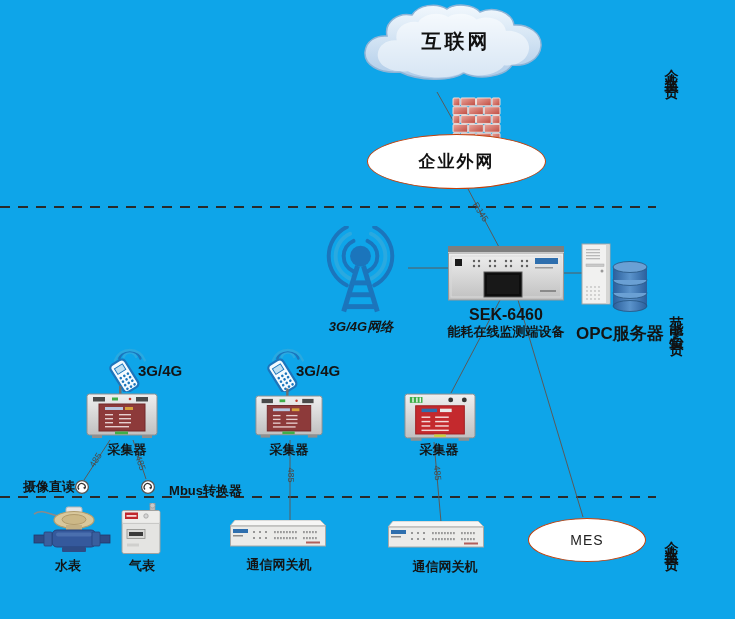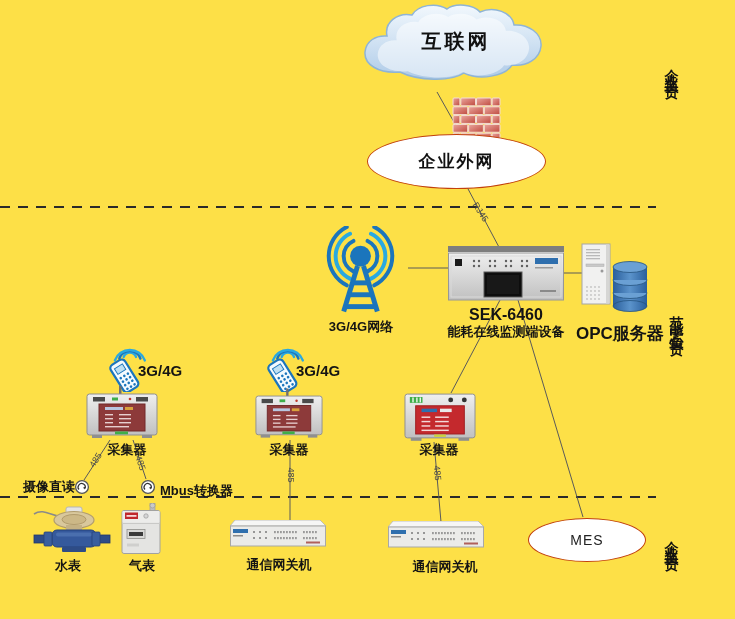--- a/index.html
+++ b/index.html
@@ -1,17 +1,17 @@
 <!DOCTYPE html>
 <html><head>
 <meta charset="utf-8">
 <style>
   * { margin:0; padding:0; box-sizing:border-box; }
   body { background:#fff; font-family:"Liberation Sans", sans-serif; }
-  .canvas { position:relative; width:735px; height:619px; background:#fde047; overflow:hidden; }
+  .canvas { position:relative; width:735px; height:619px; background:#0ea5e9; overflow:hidden; }
   .node { position:absolute; }
   .wires { position:absolute; left:0; top:0; z-index:0; }
   .node, .lbl, .vlabel, .rot, .oval { z-index:1; }
   .lbl { position:absolute; font-weight:bold; font-size:13px; color:#141414; white-space:nowrap; text-align:center; }
   .rot { position:absolute; font-size:9px; color:#4a4a4a; white-space:nowrap; font-weight:normal; }
   .vlabel { position:absolute; writing-mode:vertical-rl; text-orientation:upright; font-weight:bold; font-size:14px; letter-spacing:5px; color:#111; }
   .oval { position:absolute; background:#fff; border:1px solid #c2410c; border-radius:50%;
           display:flex; align-items:center; justify-content:center; }
   .oval.big span { font-size:17px; font-weight:bold; letter-spacing:2px; color:#111; }
   .oval.mes span { font-size:14px; letter-spacing:1px; color:#222; }
@@ -117,21 +117,21 @@
       <circle cx="47" cy="30" r="10.5" fill="#1b75bc"></circle>
       <g stroke="#1b75bc" stroke-width="5" fill="none">
         <path d="M44,40 L30,86"></path>
         <path d="M50,40 L64,86"></path>
         <path d="M38,57 H56"></path>
         <path d="M35,69 H59"></path>
         <path d="M31.5,81 H62.5"></path>
       </g>
     </svg>
   </div>
-  <div class="lbl" style="left:314px; top:318px; width:94px;">3G/4G网络</div>
+  <div class="lbl" style="left:314px; top:318px; width:94px;font-style:italic;">3G/4G网络</div>
 
   <div class="node" style="left:448px; top:246px;">
     <svg width="116" height="56" viewBox="0 0 116 56">
       <rect x="0" y="0" width="116" height="6" fill="#7e7e7e"></rect>
       <rect x="0" y="6" width="116" height="1.5" fill="#f5f5f5"></rect>
       <rect x="0.5" y="7" width="115" height="47" fill="url(#metalG)" stroke="#979797"></rect>
       <rect x="3" y="10" width="110" height="41" fill="none" stroke="#dadada"></rect>
       <rect x="7" y="13" width="7" height="7" fill="#1a1a1a"></rect>
       <g fill="#5e5e5e">
         <circle cx="26" cy="15" r="1.2"></circle>
@@ -359,21 +359,21 @@
       <path d="M11.8,7.6 L10.4,10.4 L9.2,8.4 Z" fill="#333"></path>
     </svg>
   </div>
   <div class="node" style="left:140px; top:479px;">
     <svg width="16" height="16" viewBox="0 0 16 16">
       <circle cx="8" cy="8" r="6.4" fill="#fff" stroke="#555" stroke-width="1.3"></circle>
       <path d="M5,10.5 A3.6,3.6 0 1 1 11,9.5" fill="none" stroke="#333" stroke-width="1.2"></path>
       <path d="M11.8,7.6 L10.4,10.4 L9.2,8.4 Z" fill="#333"></path>
     </svg>
   </div>
-  <div class="lbl" style="left:160px; top:482px; width:82px; text-align:left;">Mbus转换器</div>
+  <div class="lbl" style="left:160px; top:482px; width:82px; text-align:right;">Mbus转换器</div>
 
   <div class="node" style="left:32px; top:504px;">
     <svg width="80" height="54" viewBox="0 0 80 54">
       <path d="M2,10 C14,2 24,18 38,10" fill="none" stroke="#8a8a8a" stroke-width="1.6"></path>
       <rect x="34" y="3" width="16" height="7" rx="2" fill="#e4e4e4" stroke="#b5b5b5"></rect>
       <ellipse cx="42" cy="16" rx="20" ry="8.5" fill="#d9c89c" stroke="#b19d6e" stroke-width="1.2"></ellipse>
       <ellipse cx="42" cy="15.5" rx="12" ry="5" fill="#ccb887" stroke="#a89263" stroke-width="0.8"></ellipse>
       <rect x="34" y="21" width="16" height="6" fill="#c4b184"></rect>
       <rect x="20" y="26" width="44" height="17" rx="5" fill="#35599c" stroke="#27437a"></rect>
       <rect x="24" y="28.5" width="36" height="4" rx="2" fill="#4a6fae"></rect>

